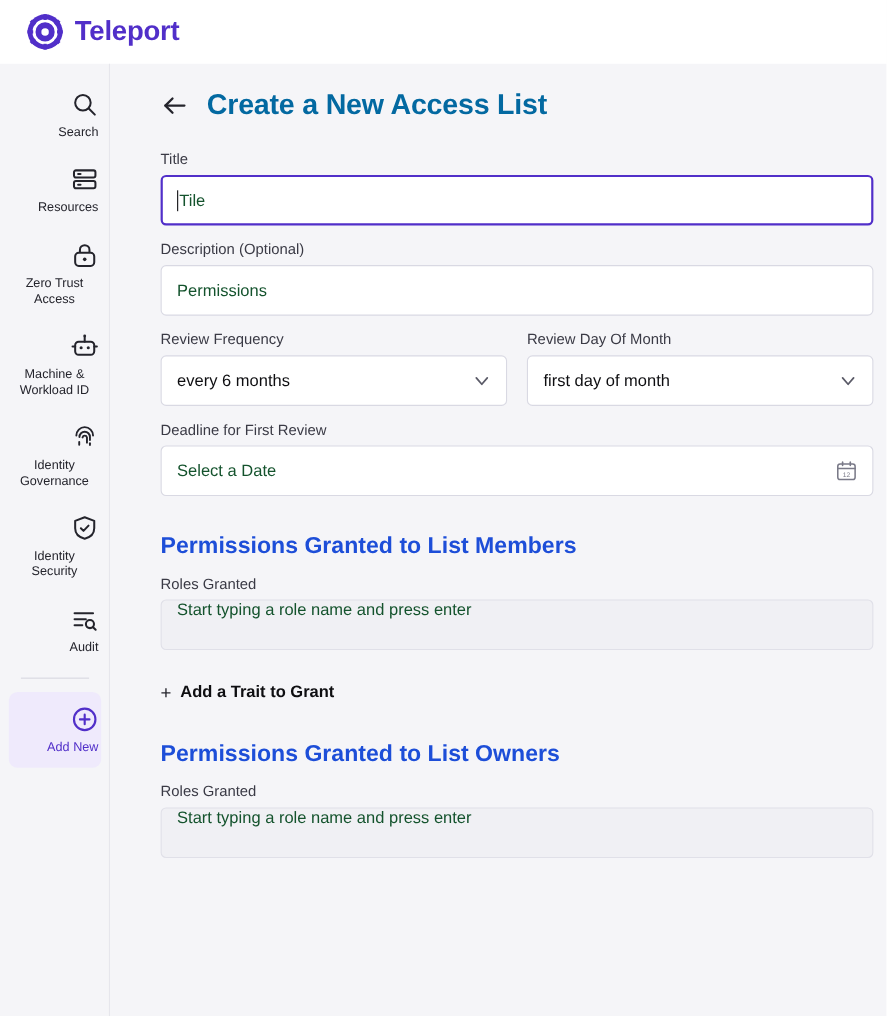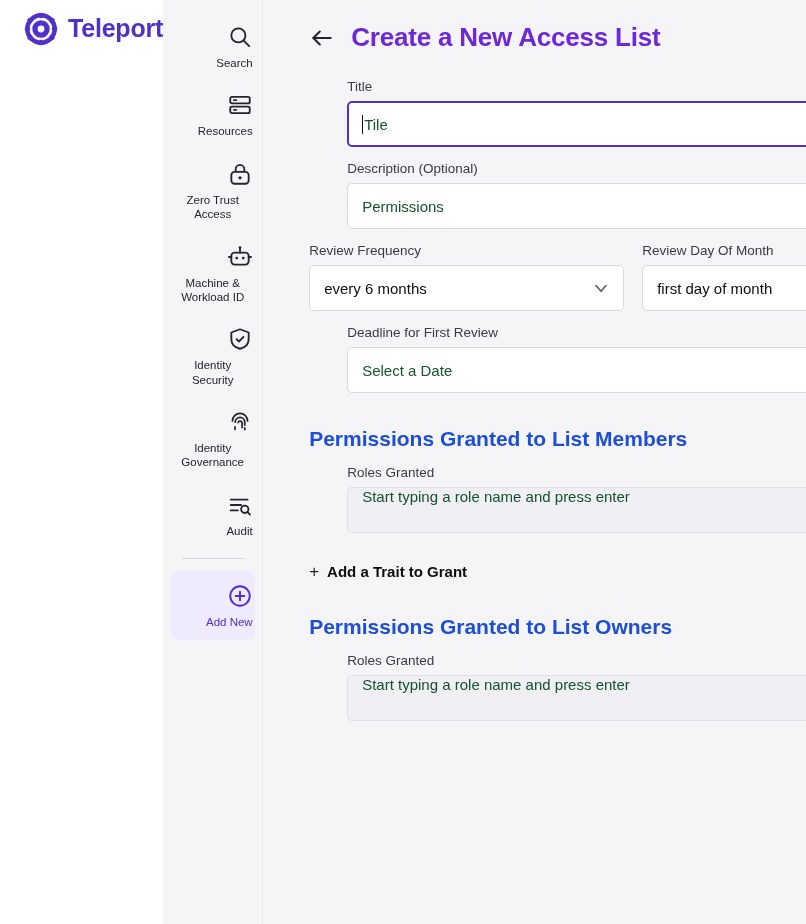--- a/index.html
+++ b/index.html
@@ -7,21 +7,21 @@
     margin: 0; padding: 0;
     width: 806px; height: 924px;
     font-family: "Liberation Sans", sans-serif;
     background: #ffffff;
     overflow: hidden;
   }
   #app {
     width: 806px; height: 924px;
     position: relative;
     display: flex;
-    flex-direction: row;
+    flex-direction: column;
   }
 
   
   .topbar {
     height: 58px;
     flex: 0 0 58px;
     background: #ffffff;
     display: flex;
     align-items: center;
     padding-left: 24px;
@@ -109,28 +109,28 @@
   }
   .back-arrow {
     width: 26px; height: 26px;
     color: #24242c;
     cursor: pointer;
     flex: 0 0 auto;
   }
   .page-title {
     font-size: 26px;
     font-weight: bold;
-    color: #6d28d9;
+    color: #0369a1;
     letter-spacing: -0.2px;
   }
 
   .form {
     width: 648px;
   }
-  .field { margin-bottom: 14px; margin-left: 38px; }
+  .field { margin-bottom: 14px; }
   .field-label {
     font-size: 13.5px;
     color: #3a3a45;
     margin-bottom: 7px;
   }
   .input {
     width: 100%;
     height: 46px;
     background: #ffffff;
     border: 1px solid #d9d9e3;
@@ -300,39 +300,39 @@
             <circle cx="15" cy="13" r="1.3" fill="currentColor" stroke="none"></circle>
             <line x1="1.8" y1="12" x2="4" y2="12" stroke-linecap="round"></line>
             <line x1="20" y1="12" x2="22.2" y2="12" stroke-linecap="round"></line>
           </svg>
         </span>
         <span class="nav-label">Machine &amp; Workload ID</span>
       </div>
 
       <div class="nav-item">
         <span>
-          <svg class="nav-icon" viewBox="0 0 24 24" fill="none" stroke="currentColor" stroke-width="1.7" stroke-linecap="round" stroke-linejoin="round">
-            <path d="M12 3 20 6v6.2c0 4.4-3.3 7.6-8 8.8-4.7-1.2-8-4.4-8-8.8V6l8-3z"></path>
-            <path d="M8.8 12.2l2.2 2.2 4.2-4.4"></path>
-          </svg>
-        </span>
-        <span class="nav-label">Identity Security</span>
-      </div>
-
-      <div class="nav-item">
-        <span>
           <svg class="nav-icon" viewBox="0 0 24 24" fill="none" stroke="currentColor" stroke-width="1.6" stroke-linecap="round">
             <path d="M5 11a7 7 0 0 1 14 0"></path>
             <path d="M7.6 12.2a4.4 4.4 0 0 1 8.8 0v2.6"></path>
             <path d="M10.2 12.6a1.9 1.9 0 0 1 3.7 0v4.4"></path>
             <path d="M7.4 16.5v2.2"></path>
             <path d="M16.4 17.4v1.6"></path>
           </svg>
         </span>
         <span class="nav-label">Identity Governance</span>
+      </div>
+
+      <div class="nav-item">
+        <span>
+          <svg class="nav-icon" viewBox="0 0 24 24" fill="none" stroke="currentColor" stroke-width="1.7" stroke-linecap="round" stroke-linejoin="round">
+            <path d="M12 3 20 6v6.2c0 4.4-3.3 7.6-8 8.8-4.7-1.2-8-4.4-8-8.8V6l8-3z"></path>
+            <path d="M8.8 12.2l2.2 2.2 4.2-4.4"></path>
+          </svg>
+        </span>
+        <span class="nav-label">Identity Security</span>
       </div>
 
       <div class="nav-item">
         <span>
           <svg class="nav-icon" viewBox="0 0 24 24" fill="none" stroke="currentColor" stroke-width="1.7" stroke-linecap="round">
             <line x1="3.5" y1="7" x2="19" y2="7"></line>
             <line x1="3.5" y1="12" x2="13" y2="12"></line>
             <line x1="3.5" y1="17" x2="10" y2="17"></line>
             <circle cx="16.4" cy="16" r="3.4"></circle>
             <line x1="19" y1="18.6" x2="21.2" y2="20.8"></line>

